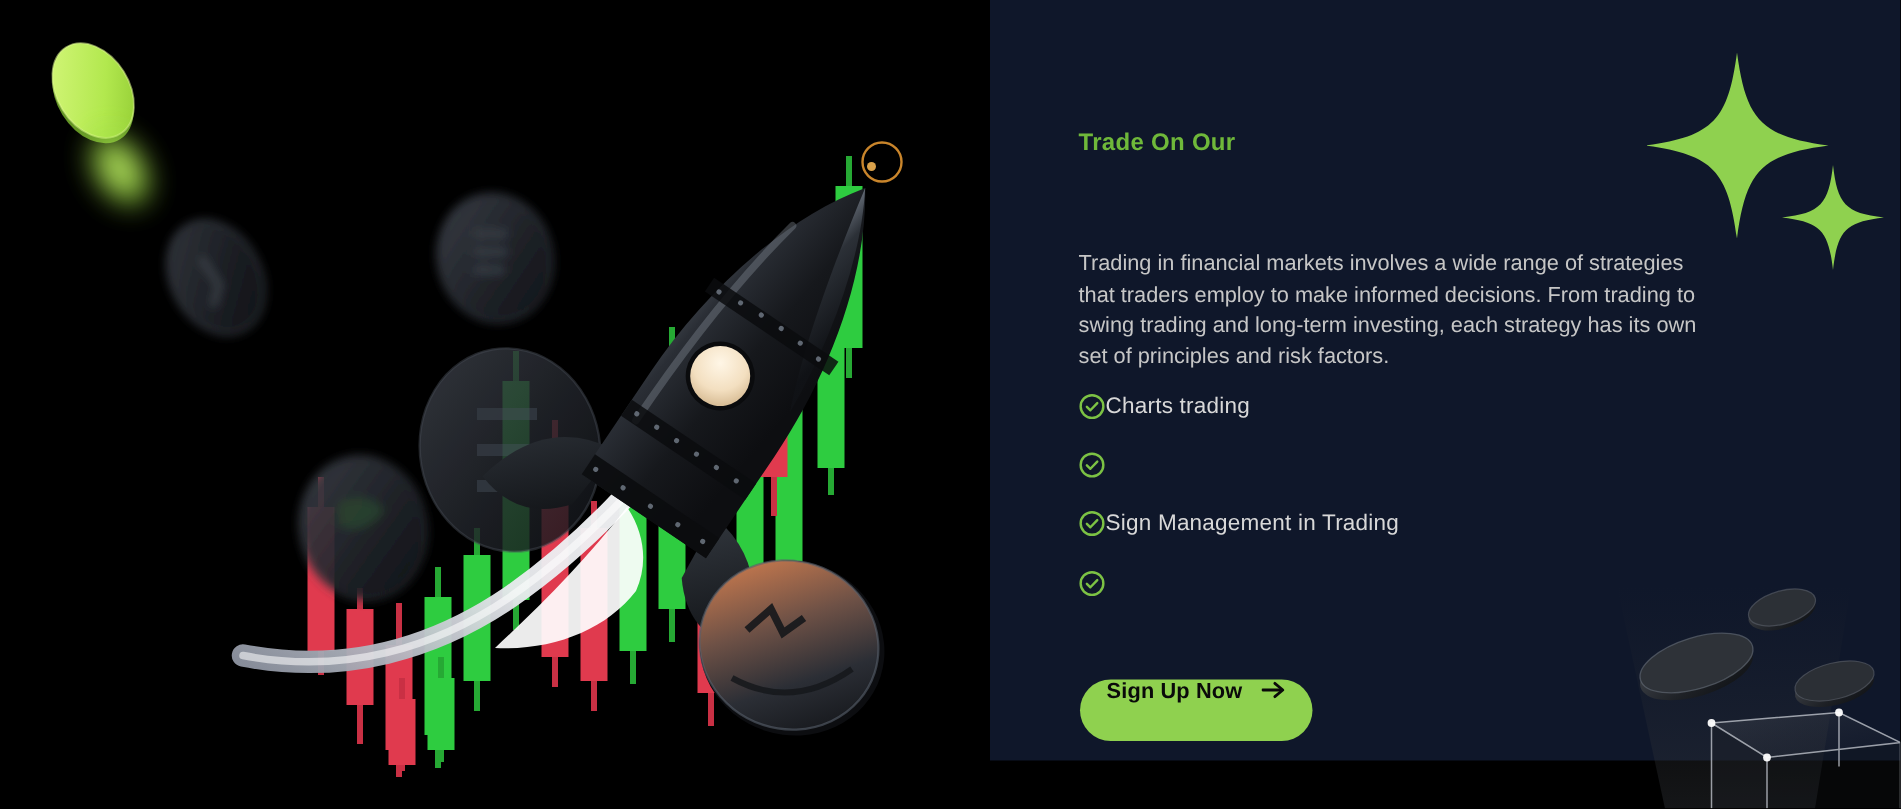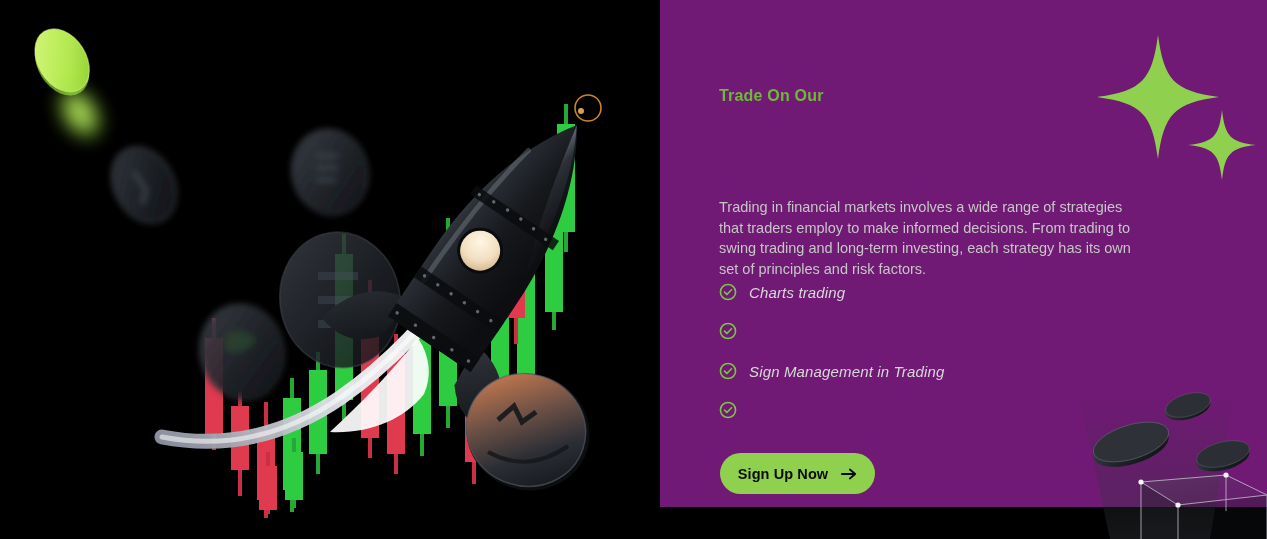--- a/index.html
+++ b/index.html
@@ -2,57 +2,57 @@
 <html><head>
 <meta charset="utf-8">
 <style>
   * { margin:0; padding:0; box-sizing:border-box; }
   html, body {
     width:1267px; height:539px;
     background:#000000;
     overflow:hidden;
     font-family:"Liberation Sans", sans-serif;
   }
-  .stage { position:relative; width:1267px; height:507px; background:#701a75; }
+  .stage { position:relative; width:1267px; height:507px; background:#0f172a; }
 
   
   .illustration { position:absolute; left:0; top:0; width:660px; height:539px; overflow:hidden; }
   .illus-svg { position:absolute; left:0; top:0; }
 
   
   .content { position:absolute; left:719px; top:0; width:548px; height:539px; }
 
   .eyebrow {
     position:absolute; left:0; top:87px;
     font-size:16px; font-weight:bold; letter-spacing:0.2px;
     color:#6FB83A;
   }
   .headline {
     position:absolute; left:-2px; top:120px;
     font-size:32px; font-weight:bold; letter-spacing:-0.3px;
     color:#FFFFFF; white-space:nowrap;
   }
   .paragraph {
     position:absolute; left:0; top:166px; width:420px;
-    font-size:14.5px; line-height:20.5px; color:#C6C6C6;margin-top:31px;
+    font-size:14.5px; line-height:20.5px; color:#C6C6C6;
   }
 
   .feature-list { position:absolute; left:0; top:262px; width:420px; }
   .feature-item {
     position:relative; height:39.2px;
-    display:flex; align-items:flex-end; gap:12px;font-style:italic;
+    display:flex; align-items:flex-start; 
   }
   .check-icon { width:18px; height:18px; flex:0 0 18px; display:block; }
   .feature-label { font-size:15px; color:#D8D8D8; letter-spacing:0.15px; }
 
   .cta-button {
     position:absolute; left:1px; top:453px;
     width:155px; height:41px; border-radius:22px;
     background:#8FD14F; border:none; cursor:pointer;
-    display:flex; align-items:center; justify-content:center; gap:13px;
+    display:flex; align-items:flex-start; justify-content:center; gap:13px;
     padding:0;
   }
   .cta-label { font-size:14.5px; font-weight:bold; color:#0A0A0A; letter-spacing:0.1px; }
   .cta-arrow { width:16px; height:14px; display:block; }
 
   
   .sparkles { position:absolute; left:1098px; top:28px; width:169px; height:155px; }
   .corner-box { position:absolute; left:1038px; top:385px; width:229px; height:154px; }
 </style>
 </head>

